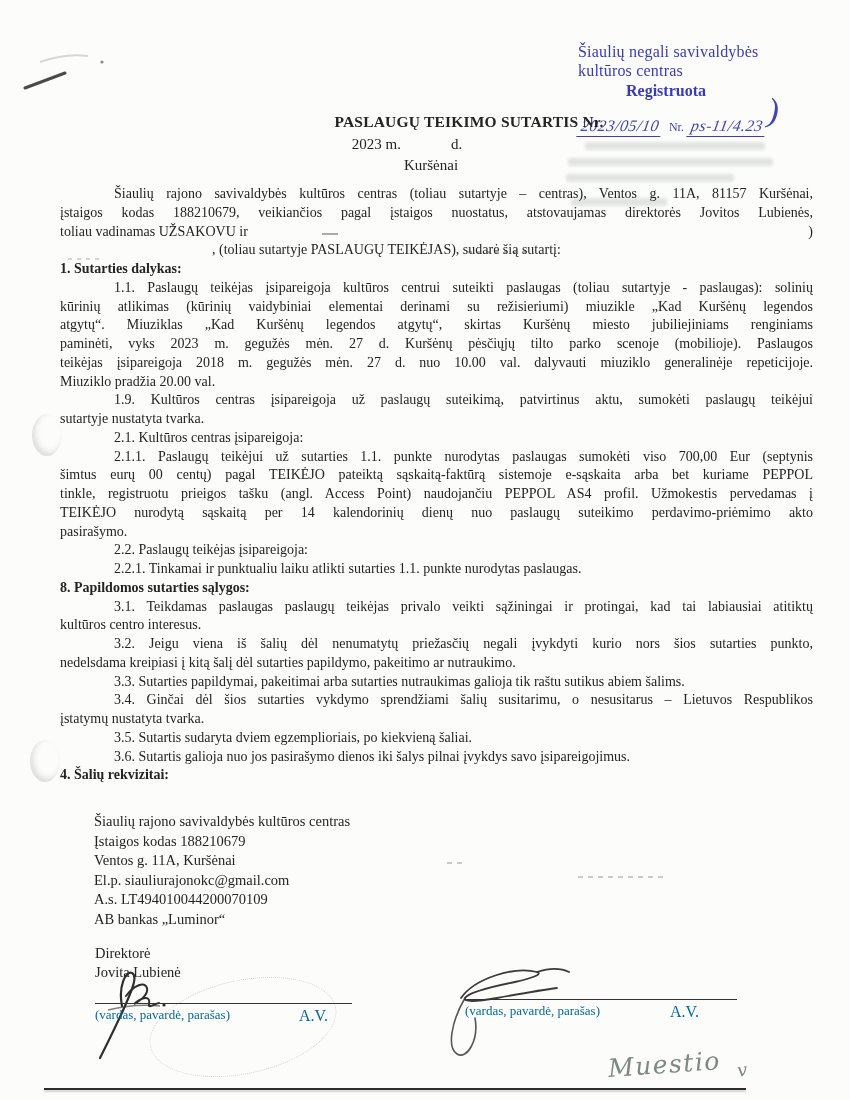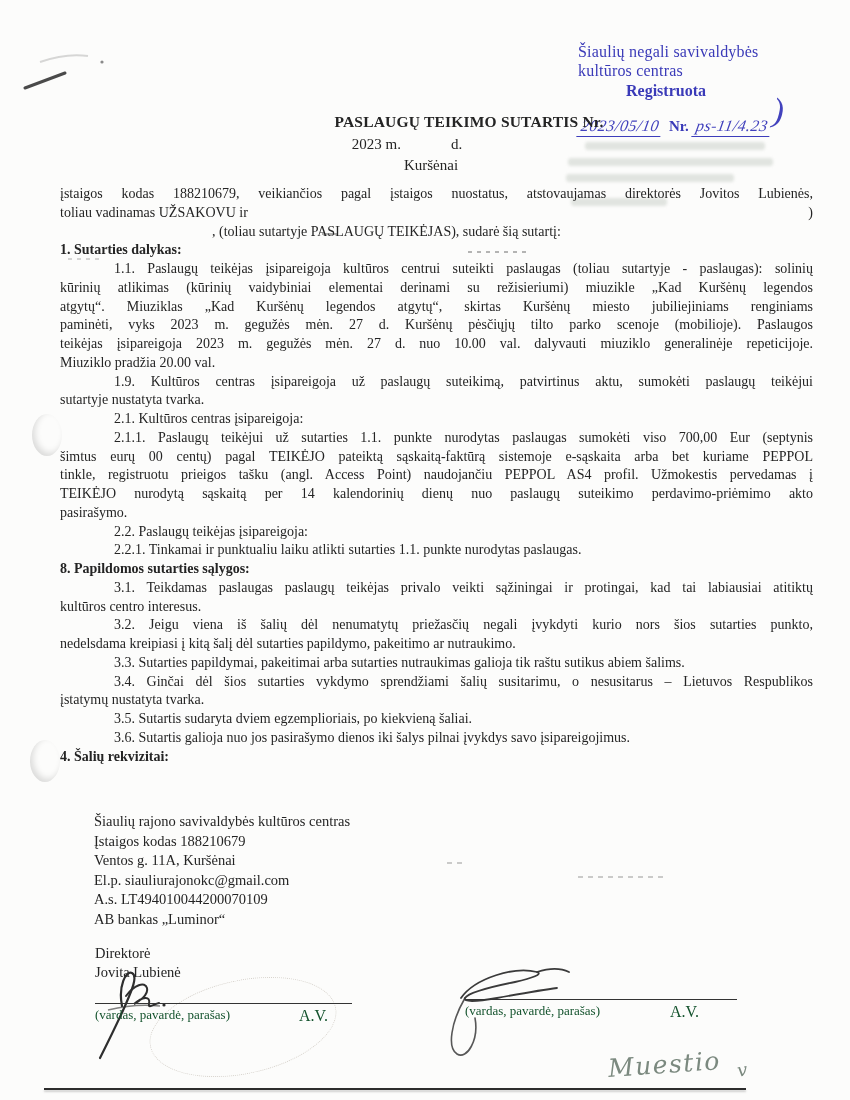--- a/index.html
+++ b/index.html
@@ -9,21 +9,21 @@
     font-family:"Liberation Serif", serif; color:#242424;
   }
   
   .stamp{position:absolute; left:578px; top:42px; width:262px; color:#3a3ab8;}
   .stamp .org{font-size:16px; line-height:19px; letter-spacing:.2px;}
   .stamp .reg{font-weight:bold; font-size:16px; padding-left:48px; margin-top:2px;}
   .stamp .hwrow{display:flex; align-items:baseline; margin-top:1px; white-space:nowrap;}
   .hw{font-style:italic; display:inline-block; transform:skewX(-10deg);
       font-size:16px; color:#4242bd; letter-spacing:.5px;}
   .u{border-bottom:1.6px solid #3d3dbb; padding:0 3px 1px 3px;}
-  .stamp .nr{font-weight:bold; font-size:15px; margin:12px 4px 0 7px;}
+  .stamp .nr{font-weight:normal; font-size:12px; margin:12px 4px 0 7px;}
   .bigparen{font-size:34px; font-weight:300; color:#4242bd; display:inline-block;
       transform:rotate(14deg); position:relative; top:-9px; left:2px;}
   
   .titleblock{position:absolute; left:0; right:0; top:113px; text-align:center;}
   .t1{font-weight:bold; font-size:15.5px; letter-spacing:.2px; transform:translateX(44px);}
   .t2{font-size:15px; margin-top:5px; transform:translateX(-18px);}
   .t2 .gap{display:inline-block; width:50px;}
   .t3{font-size:15px; margin-top:4px; transform:translateX(6px);}
   
   .body{position:absolute; left:60px; top:185px; width:753px; font-size:14px;}
@@ -35,21 +35,21 @@
   .bln.between{display:flex;}
   .bln .fill{flex:1;}
   
   .requisites{position:absolute; left:94px; top:812px; font-size:14.5px;}
   .requisites .bln{line-height:19.5px;}
   
   .sigL-head{position:absolute; left:95px; top:944px; font-size:14.5px; line-height:19px;}
   .sigline{position:absolute; border-top:1.6px solid #333; height:0;}
   .sigline.l{left:95px; top:1003px; width:257px;}
   .sigline.r{left:465px; top:999px; width:272px;}
-  .caprow{position:absolute; display:flex; font-size:13px; color:#14532d;}
+  .caprow{position:absolute; display:flex; font-size:13px; color:#0369a1;}
   .caprow.l{left:95px; top:1007px; width:257px; padding-right:24px; box-sizing:border-box;}
   .caprow.r{left:465px; top:1003px; width:272px; padding-right:38px; box-sizing:border-box;}
   .caprow .fill{flex:1;}
   .av{font-size:16px;}
   .sigsvg{position:absolute;}
   .seal{position:absolute; left:148px; top:980px; width:188px; height:92px;
     border:1.5px dotted rgba(120,105,85,.28); border-radius:50%; transform:rotate(-12deg);}
   
   .bleed{position:absolute; height:8px; background:rgba(120,135,120,.20);
     filter:blur(1.6px); border-radius:3px;}
@@ -100,33 +100,34 @@
 
   <div class="titleblock">
     <div class="t1">PASLAUGŲ TEIKIMO SUTARTIS Nr.</div>
     <div class="t2">
       <span>2023 m.</span><span class="gap"></span><span>d.</span>
     </div>
     <div class="t3">Kuršėnai</div>
   </div>
 
   <div class="body">
+      <div class="bln ind just">Šiaulių rajono savivaldybės kultūros centras (toliau sutartyje – centras), Ventos g. 11A, 81157 Kuršėnai,</div>
       <div class="bln just">įstaigos kodas 188210679, veikiančios pagal įstaigos nuostatus, atstovaujamas direktorės Jovitos Lubienės,</div>
       <div class="bln between">
         <span>toliau vadinamas UŽSAKOVU ir</span>
         <span class="fill"></span>
         <span>)</span>
       </div>
       <div class="bln padleft">, (toliau sutartyje PASLAUGŲ TEIKĖJAS),  sudarė šią sutartį:</div>
       <div class="bln bold">1. Sutarties dalykas:</div>
       <div class="bln ind just">1.1. Paslaugų teikėjas įsipareigoja kultūros centrui suteikti paslaugas (toliau sutartyje - paslaugas): solinių</div>
       <div class="bln just">kūrinių atlikimas (kūrinių vaidybiniai elementai derinami su režisieriumi) miuzikle „Kad Kuršėnų legendos</div>
       <div class="bln just">atgytų“.  Miuziklas „Kad Kuršėnų legendos atgytų“, skirtas Kuršėnų miesto jubiliejiniams renginiams</div>
       <div class="bln just">paminėti, vyks 2023 m. gegužės mėn. 27 d. Kuršėnų pėsčiųjų tilto parko scenoje (mobilioje). Paslaugos</div>
-      <div class="bln just">teikėjas įsipareigoja 2023 m. gegužės mėn. 27 d. nuo 10.00 val. dalyvauti miuziklo generalinėje repeticijoje.</div>
+      <div class="bln just">teikėjas įsipareigoja 2018 m. gegužės mėn. 27 d. nuo 10.00 val. dalyvauti miuziklo generalinėje repeticijoje.</div>
       <div class="bln">Miuziklo pradžia 20.00 val.</div>
       <div class="bln ind just">1.9. Kultūros centras įsipareigoja už paslaugų suteikimą, patvirtinus aktu, sumokėti paslaugų teikėjui</div>
       <div class="bln">sutartyje nustatyta tvarka.</div>
       <div class="bln ind">2.1. Kultūros centras įsipareigoja:</div>
       <div class="bln ind just">2.1.1. Paslaugų teikėjui už sutarties 1.1. punkte nurodytas paslaugas sumokėti viso 700,00 Eur (septynis</div>
       <div class="bln just">šimtus eurų 00 centų) pagal TEIKĖJO pateiktą sąskaitą-faktūrą sistemoje e-sąskaita arba bet kuriame PEPPOL</div>
       <div class="bln just">tinkle, registruotu prieigos tašku (angl. Access Point) naudojančiu PEPPOL AS4 profil. Užmokestis pervedamas į</div>
       <div class="bln just">TEIKĖJO nurodytą sąskaitą per 14 kalendorinių dienų nuo paslaugų suteikimo perdavimo-priėmimo akto</div>
       <div class="bln">pasirašymo.</div>
       <div class="bln ind">2.2. Paslaugų teikėjas įsipareigoja:</div>

